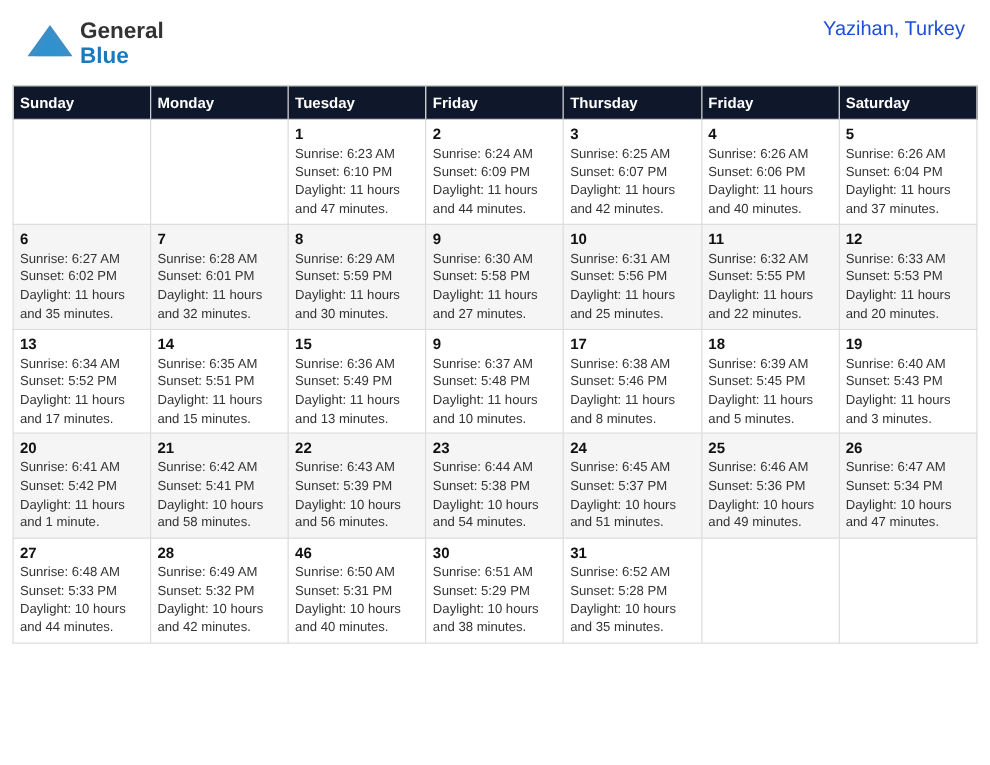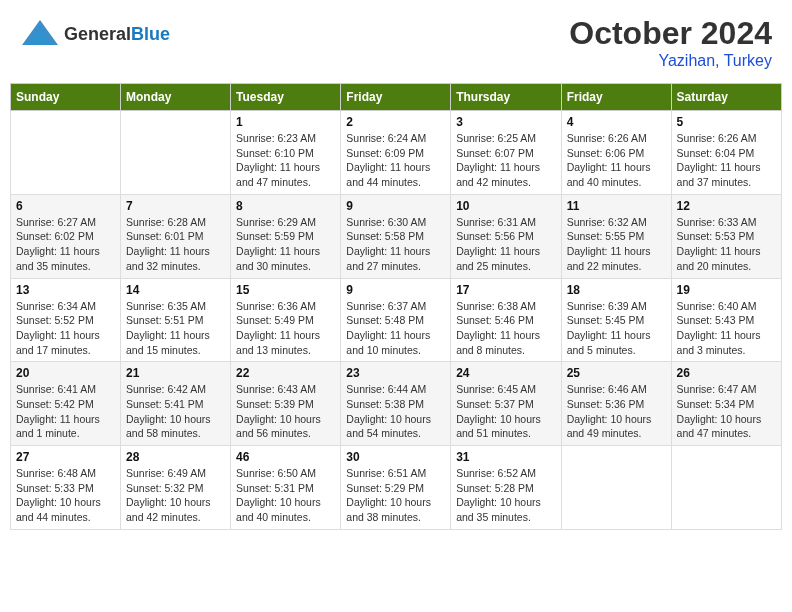--- a/index.html
+++ b/index.html
@@ -28,21 +28,21 @@
     .location {
       font-size: 16px;
       color: #1d4ed8;
     }
     .calendar {
       width: 100%;
       border-collapse: collapse;
       font-size: 10.5px;
     }
     .calendar th {
-      background: #4d7c0f;
+      background: #0f172a;
       color: #fff;
       text-align: left;
       padding: 6px 5px;
       font-size: 12px;
       font-weight: bold;
       border: 1px solid #ccc;
     }
     .calendar td {
       vertical-align: top;
       border: 1px solid #ddd;
@@ -72,21 +72,21 @@
       display: flex;
       align-items: center;
       gap: 4px;
     }
     .logo-svg {
       width: 40px;
       height: 40px;
     }
     .logo-label {
       display: flex;
-      flex-direction: row;
+      flex-direction: column;
       line-height: 1.1;
     }
     .logo-general {
       font-size: 18px;
       font-weight: bold;
       color: #333;
     }
     .logo-blue {
       font-size: 18px;
       font-weight: bold;
@@ -101,21 +101,20 @@
     <svg class="logo-svg" viewBox="0 0 40 40" xmlns="http://www.w3.org/2000/svg">
       <polygon points="20,5 38,30 2,30" fill="#1a7abf" opacity="0.85"></polygon>
       <polygon points="20,12 32,30 8,30" fill="#2196d3" opacity="0.5"></polygon>
     </svg>
     <div class="logo-label">
       <span class="logo-general">General</span>
       <span class="logo-blue">Blue</span>
     </div>
   </div>
   <div class="month-info">
-    <div class="month-title">October 2024</div>
     <div class="location">Yazihan, Turkey</div>
   </div>
 </div>
 
 <table class="calendar">
   <thead>
     <tr>
     <th>Sunday</th>
         <th>Monday</th>
         <th>Tuesday</th>

